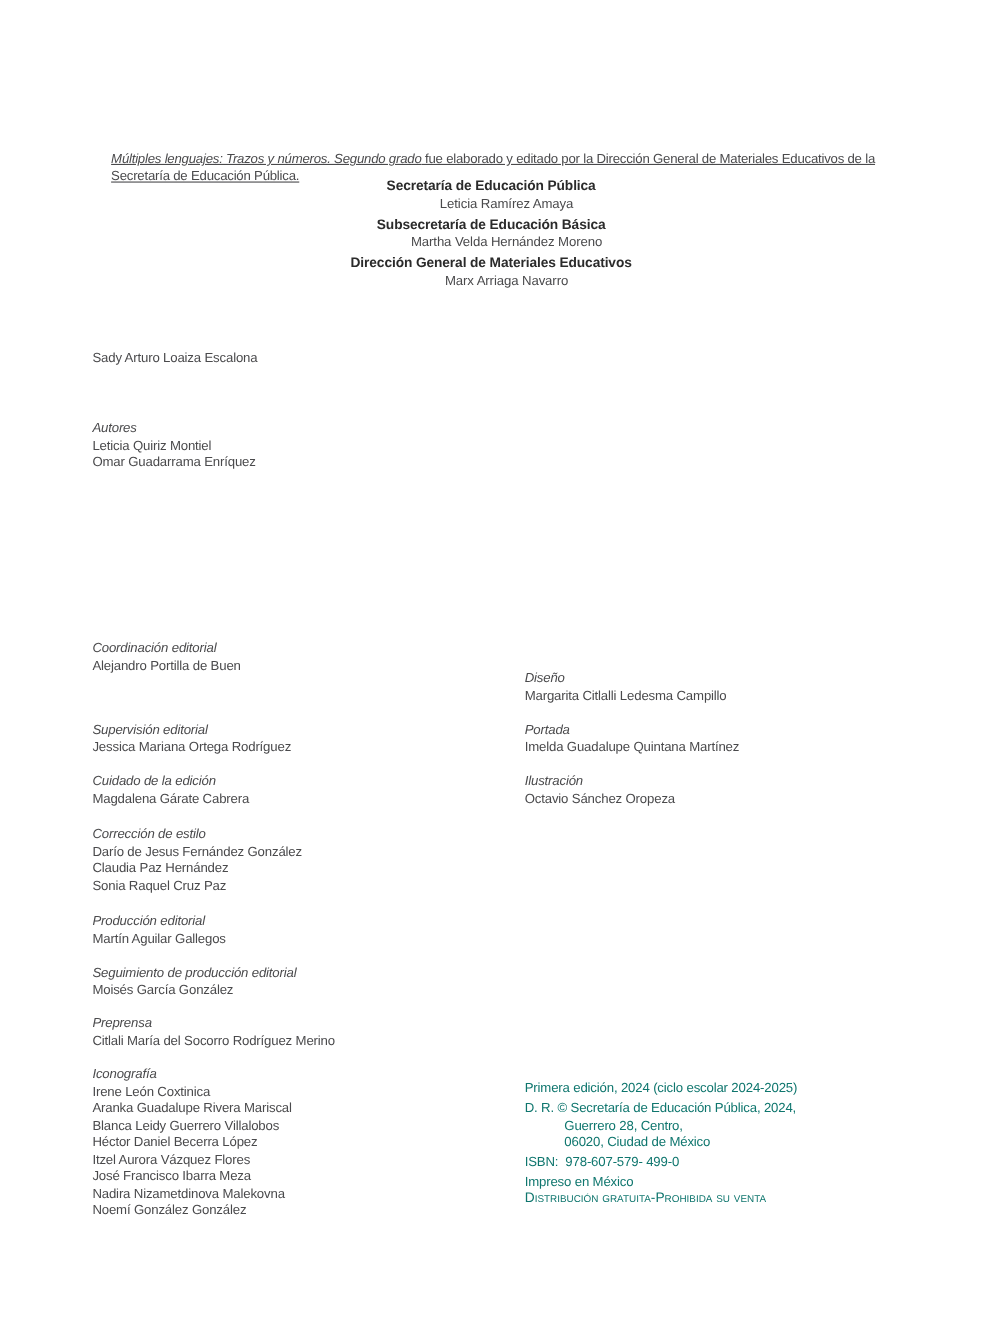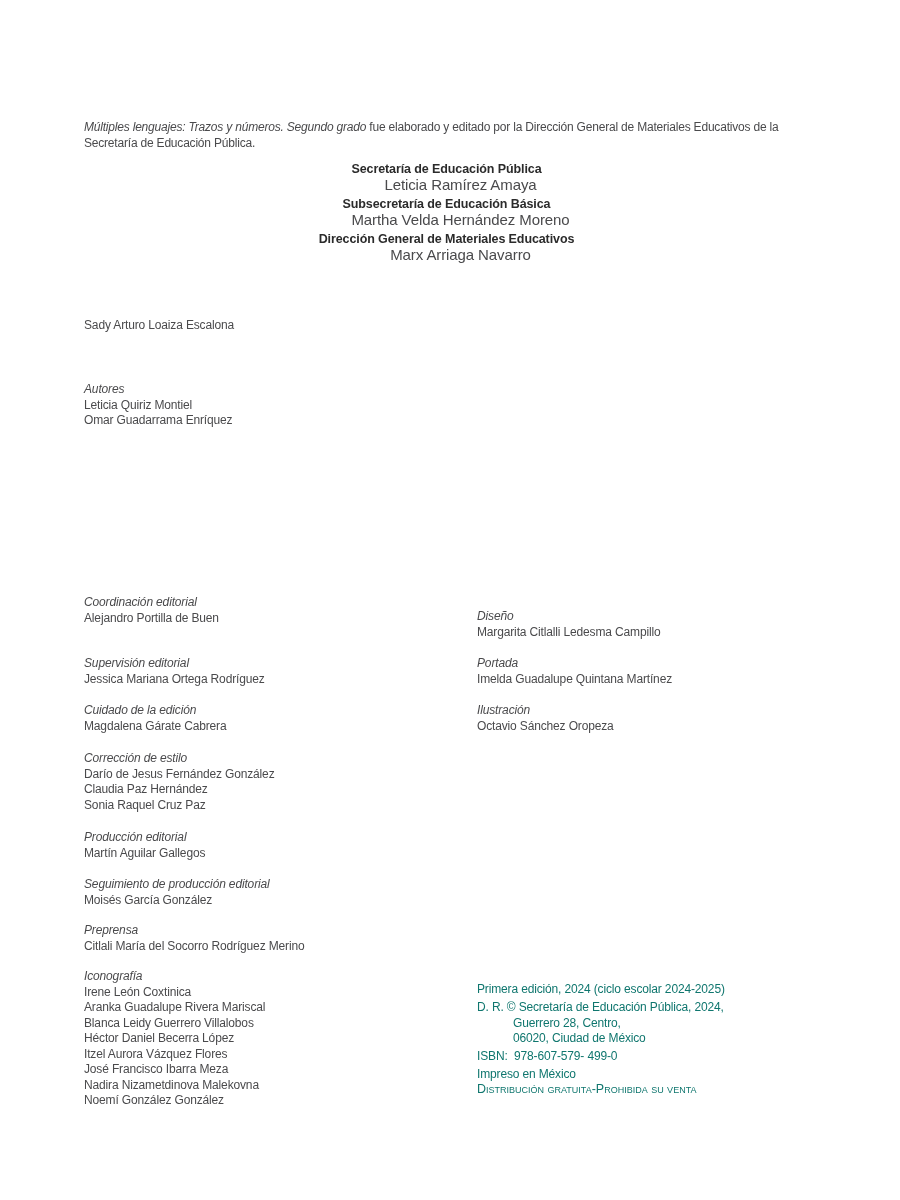--- a/index.html
+++ b/index.html
@@ -16,39 +16,40 @@
     color: #4a4a4c;
   }
   .intro {
     position: absolute;
     left: 84px; top: 120px;
     width: 712px;
     font-size: 12px;
     line-height: 15.5px;
     letter-spacing: -0.2px;
     color: #4a4a4c;
-    margin: 0;
+    margin: 17px;
+    text-decoration: underline;
   }
   .italic { font-style: italic; }
   .officials {
     position: absolute;
     left: 0; top: 161px;
     width: 893px;
     text-align: center;
   }
   .official { margin-bottom: 3px; }
   .official-title {
     font-weight: bold;
     font-size: 12.5px;
     line-height: 16px;
     color: #2b2b2b;
     letter-spacing: -0.1px;
   }
   .official-name {
-    font-size: 15px;
+    font-size: 12px;
     line-height: 16px;
     color: #4a4a4c;
     letter-spacing: -0.1px;
     padding-left: 28px;
   }
   .sec {
     position: absolute;
     left: 84px;
     font-size: 12px;
     line-height: 15.5px;
@@ -103,21 +104,21 @@
   <div class="sec" style="top:318px">
     <div class="name">Sady Arturo Loaiza Escalona</div>
   </div>
 
   <div class="sec" style="top:382px">
     <div class="role">Autores</div>
     <div class="name">Leticia Quiriz Montiel</div>
     <div class="name">Omar Guadarrama Enríquez</div>
   </div>
 
-  <div class="sec" style="top:595px">
+  <div class="sec" style="top:582px">
     <div class="role">Coordinación editorial</div>
     <div class="name">Alejandro Portilla de Buen</div>
   </div>
 
   <div class="sec" style="top:656px">
     <div class="role">Supervisión editorial</div>
     <div class="name">Jessica Mariana Ortega Rodríguez</div>
   </div>
 
   <div class="sec" style="top:703px">

